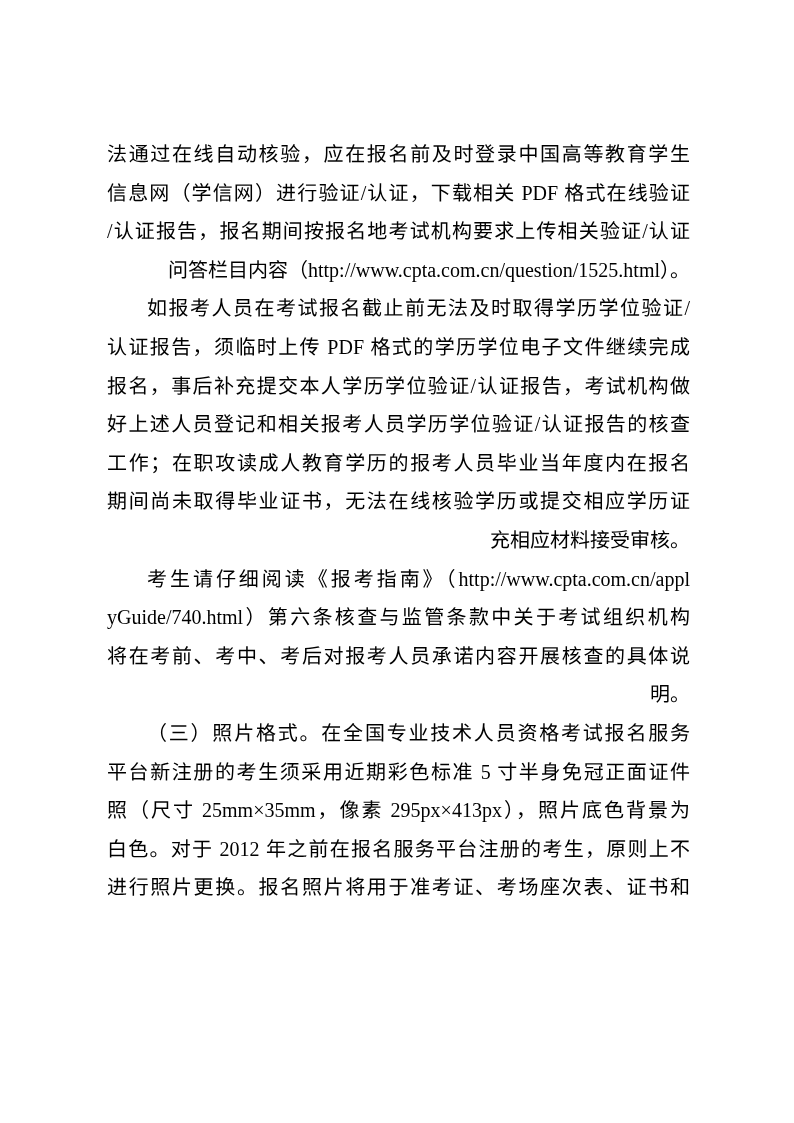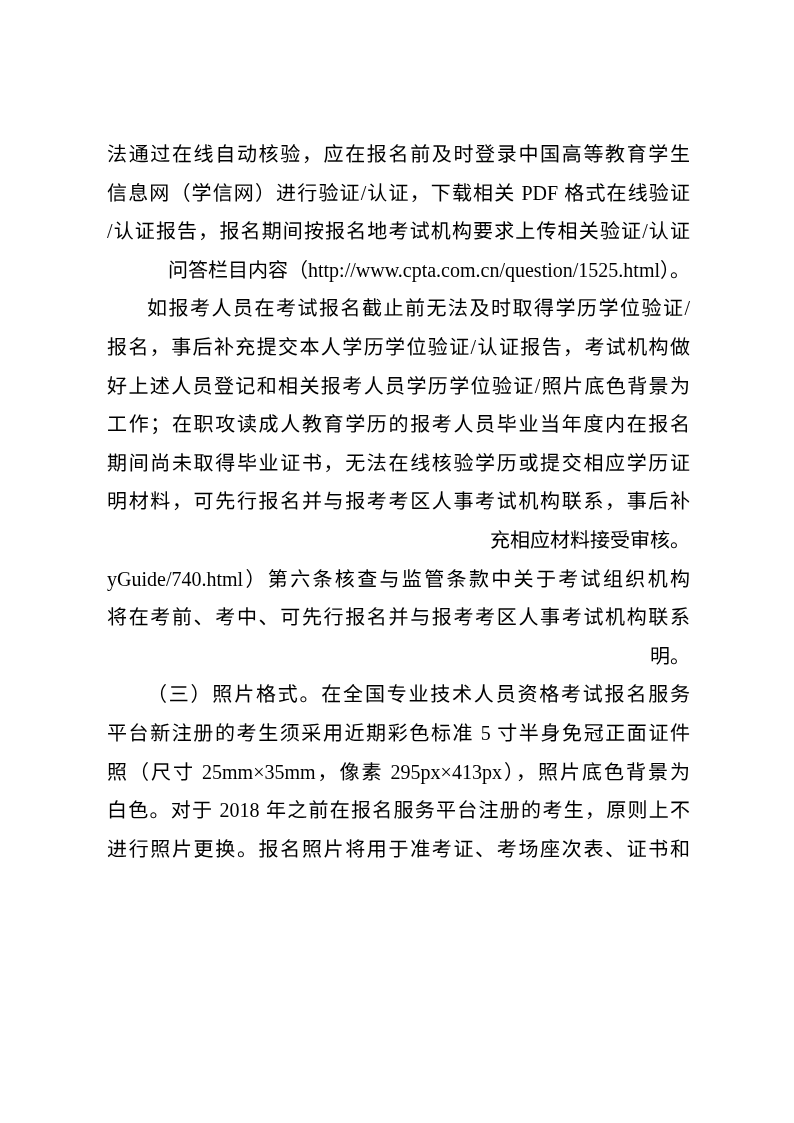--- a/index.html
+++ b/index.html
@@ -41,28 +41,29 @@
 </head>
 <body>
 
 <div class="page">
   <div class="content">
     <div class="line fill">法通过在线自动核验，应在报名前及时登录中国高等教育学生</div>
     <div class="line fill">信息网（学信网）进行验证/认证，下载相关 PDF 格式在线验证</div>
     <div class="line fill">/认证报告，报名期间按报名地考试机构要求上传相关验证/认证</div>
     <div class="line">问答栏目内容（http://www.cpta.com.cn/question/1525.html）。</div>
     <div class="line fill indent">如报考人员在考试报名截止前无法及时取得学历学位验证/</div>
+    <div class="line fill">认证报告，须临时上传 PDF 格式的学历学位电子文件继续完成</div>
     <div class="line fill">报名，事后补充提交本人学历学位验证/认证报告，考试机构做</div>
-    <div class="line fill">好上述人员登记和相关报考人员学历学位验证/照片底色背景为</div>
+    <div class="line fill">好上述人员登记和相关报考人员学历学位验证/认证报告的核查</div>
     <div class="line fill">工作；在职攻读成人教育学历的报考人员毕业当年度内在报名</div>
     <div class="line fill">期间尚未取得毕业证书，无法在线核验学历或提交相应学历证</div>
-    <div class="line fill">明材料，可先行报名并与报考考区人事考试机构联系，事后补</div>
     <div class="line">充相应材料接受审核。</div>
+    <div class="line fill indent">考生请仔细阅读《报考指南》（http://www.cpta.com.cn/appl</div>
     <div class="line fill">yGuide/740.html）第六条核查与监管条款中关于考试组织机构</div>
-    <div class="line fill">将在考前、考中、可先行报名并与报考考区人事考试机构联系</div>
+    <div class="line fill">将在考前、考中、考后对报考人员承诺内容开展核查的具体说</div>
     <div class="line">明。</div>
     <div class="line fill indent">（三）照片格式。在全国专业技术人员资格考试报名服务</div>
     <div class="line fill">平台新注册的考生须采用近期彩色标准 5 寸半身免冠正面证件</div>
     <div class="line fill">照（尺寸 25mm×35mm，像素 295px×413px），照片底色背景为</div>
-    <div class="line fill">白色。对于 2018 年之前在报名服务平台注册的考生，原则上不</div>
+    <div class="line fill">白色。对于 2012 年之前在报名服务平台注册的考生，原则上不</div>
     <div class="line fill">进行照片更换。报名照片将用于准考证、考场座次表、证书和</div>
   </div>
 </div>
 
 </body></html>

